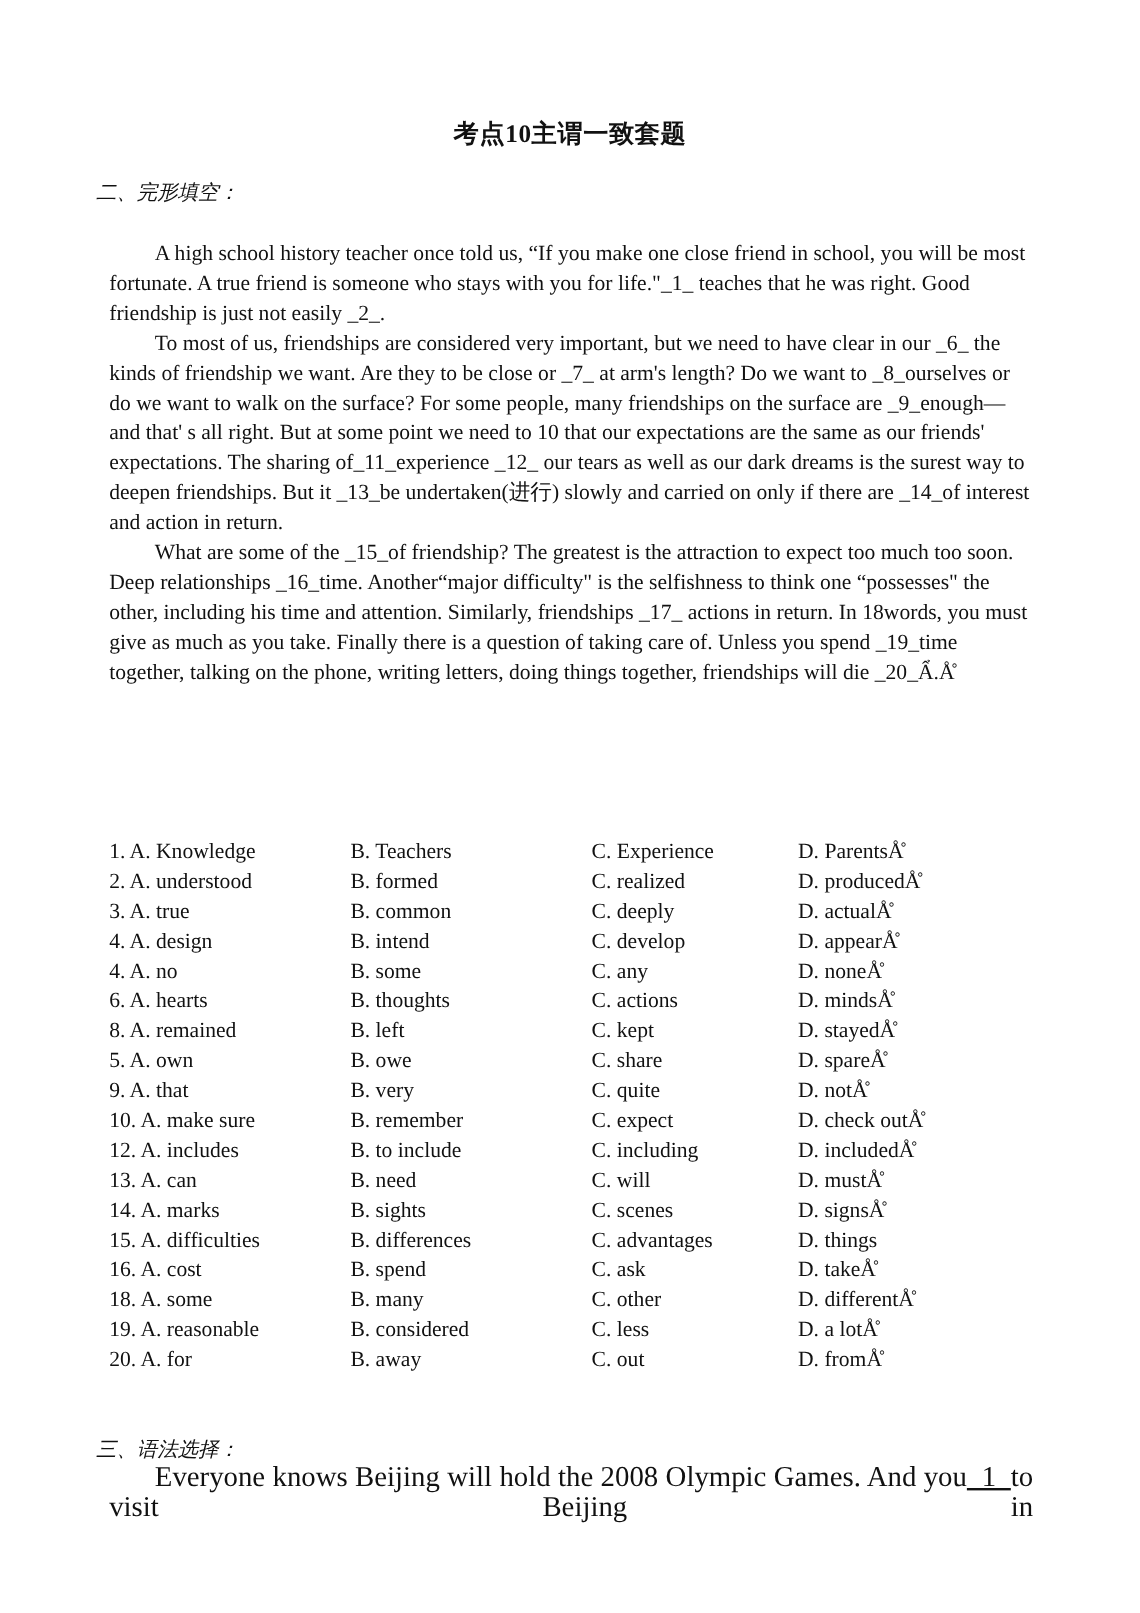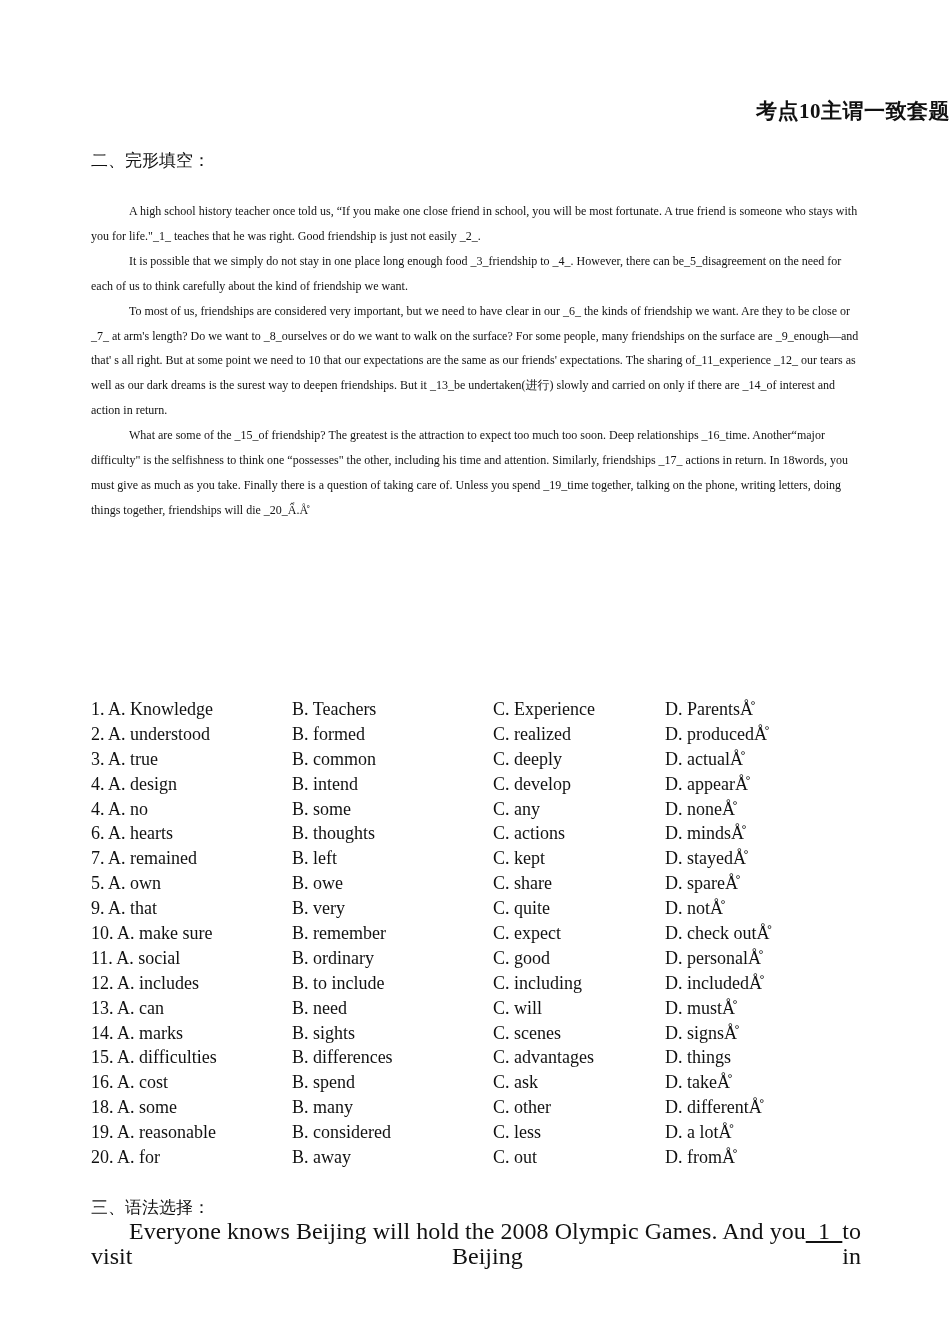--- a/index.html
+++ b/index.html
@@ -2,29 +2,29 @@
 <html><head>
 <meta charset="utf-8">
 <style>
   html, body { margin: 0; padding: 0; background: #ffffff; }
   body {
     width: 950px; height: 1344px; position: relative; overflow: hidden;
     font-family: "Liberation Serif", "DejaVu Serif", serif;
     color: #111111; font-size: 18px;
   }
   .title {
-    position: absolute; top: 97px; left: 0; width: 950px; text-align: right;
+    position: absolute; top: 97px; left: 0; width: 950px; text-align: center;
     font-weight: bold; font-size: 21px; letter-spacing: 0.5px;
   }
   .section-heading {
-    position: absolute; left: 91px; font-size: 17px; line-height: 25px;
+    position: absolute; left: 80px; font-size: 17px; line-height: 25px; font-style: italic;
   }
   .passage {
     position: absolute; left: 91px; top: 199px; width: 770px;
-    line-height: 24.9px; font-size: 12px;
+    line-height: 24.9px; font-size: 18px;
   }
   .passage p { margin: 0; text-indent: 38px; }
   .options {
     position: absolute; left: 91px; top: 697px; width: 780px;
   }
   .opt-row { position: relative; height: 24.9px; line-height: 24.9px; white-space: nowrap; }
   .opt-row span { position: absolute; top: 0; }
   .col-a { left: 0; }
   .col-b { left: 201px; }
   .col-c { left: 402px; }
@@ -38,21 +38,20 @@
 </style>
 </head>
 <body>
 
 <div class="title">考点10主谓一致套题</div>
 
 <div class="section-heading" style="top:148px;">二、完形填空：</div>
 
 <div class="passage">
   <p>A high school history teacher once told us, “If you make one close friend in school, you will be most fortunate. A true friend is someone who stays with you for life."_1_ teaches that he was right. Good friendship is just not easily _2_.</p>
-  <p>It is possible that we simply do not stay in one place long enough food _3_friendship to _4_. However, there can be_5_disagreement on the need for each of us to think carefully about the kind of friendship we want.</p>
   <p>To most of us, friendships are considered very important, but we need to have clear in our _6_ the kinds of friendship we want. Are they to be close or _7_ at arm's length? Do we want to _8_ourselves or do we want to walk on the surface? For some people, many friendships on the surface are _9_enough—and that' s all right. But at some point we need to 10 that our expectations are the same as our friends' expectations. The sharing of_11_experience _12_ our tears as well as our dark dreams is the surest way to deepen friendships. But it _13_be undertaken(进行) slowly and carried on only if there are _14_of interest and action in return.</p>
   <p>What are some of the _15_of friendship? The greatest is the attraction to expect too much too soon. Deep relationships _16_time. Another“major difficulty" is the selfishness to think one “possesses" the other, including his time and attention. Similarly, friendships _17_ actions in return. In 18words, you must give as much as you take. Finally there is a question of taking care of. Unless you spend _19_time together, talking on the phone, writing letters, doing things together, friendships will die _20_Ẩ.Å̊</p>
 </div>
 
 <div class="options">
   <div class="opt-row">
       <span class="col-a">1. A. Knowledge</span>
       <span class="col-b">B. Teachers</span>
       <span class="col-c">C. Experience</span>
       <span class="col-d">D. ParentsÅ̊</span>
@@ -81,21 +80,21 @@
       <span class="col-c">C. any</span>
       <span class="col-d">D. noneÅ̊</span>
     </div>
   <div class="opt-row">
       <span class="col-a">6. A. hearts</span>
       <span class="col-b">B. thoughts</span>
       <span class="col-c">C. actions</span>
       <span class="col-d">D. mindsÅ̊</span>
     </div>
   <div class="opt-row">
-      <span class="col-a">7. A. remained</span>
+      <span class="col-a">8. A. remained</span>
       <span class="col-b">B. left</span>
       <span class="col-c">C. kept</span>
       <span class="col-d">D. stayedÅ̊</span>
     </div>
   <div class="opt-row">
       <span class="col-a">5. A. own</span>
       <span class="col-b">B. owe</span>
       <span class="col-c">C. share</span>
       <span class="col-d">D. spareÅ̊</span>
     </div>
@@ -103,26 +102,20 @@
       <span class="col-a">9. A. that</span>
       <span class="col-b">B. very</span>
       <span class="col-c">C. quite</span>
       <span class="col-d">D. notÅ̊</span>
     </div>
   <div class="opt-row">
       <span class="col-a">10. A. make sure</span>
       <span class="col-b">B. remember</span>
       <span class="col-c">C. expect</span>
       <span class="col-d">D. check outÅ̊</span>
-    </div>
-  <div class="opt-row">
-      <span class="col-a">11. A. social</span>
-      <span class="col-b">B. ordinary</span>
-      <span class="col-c">C. good</span>
-      <span class="col-d">D. personalÅ̊</span>
     </div>
   <div class="opt-row">
       <span class="col-a">12. A. includes</span>
       <span class="col-b">B. to include</span>
       <span class="col-c">C. including</span>
       <span class="col-d">D. includedÅ̊</span>
     </div>
   <div class="opt-row">
       <span class="col-a">13. A. can</span>
       <span class="col-b">B. need</span>

